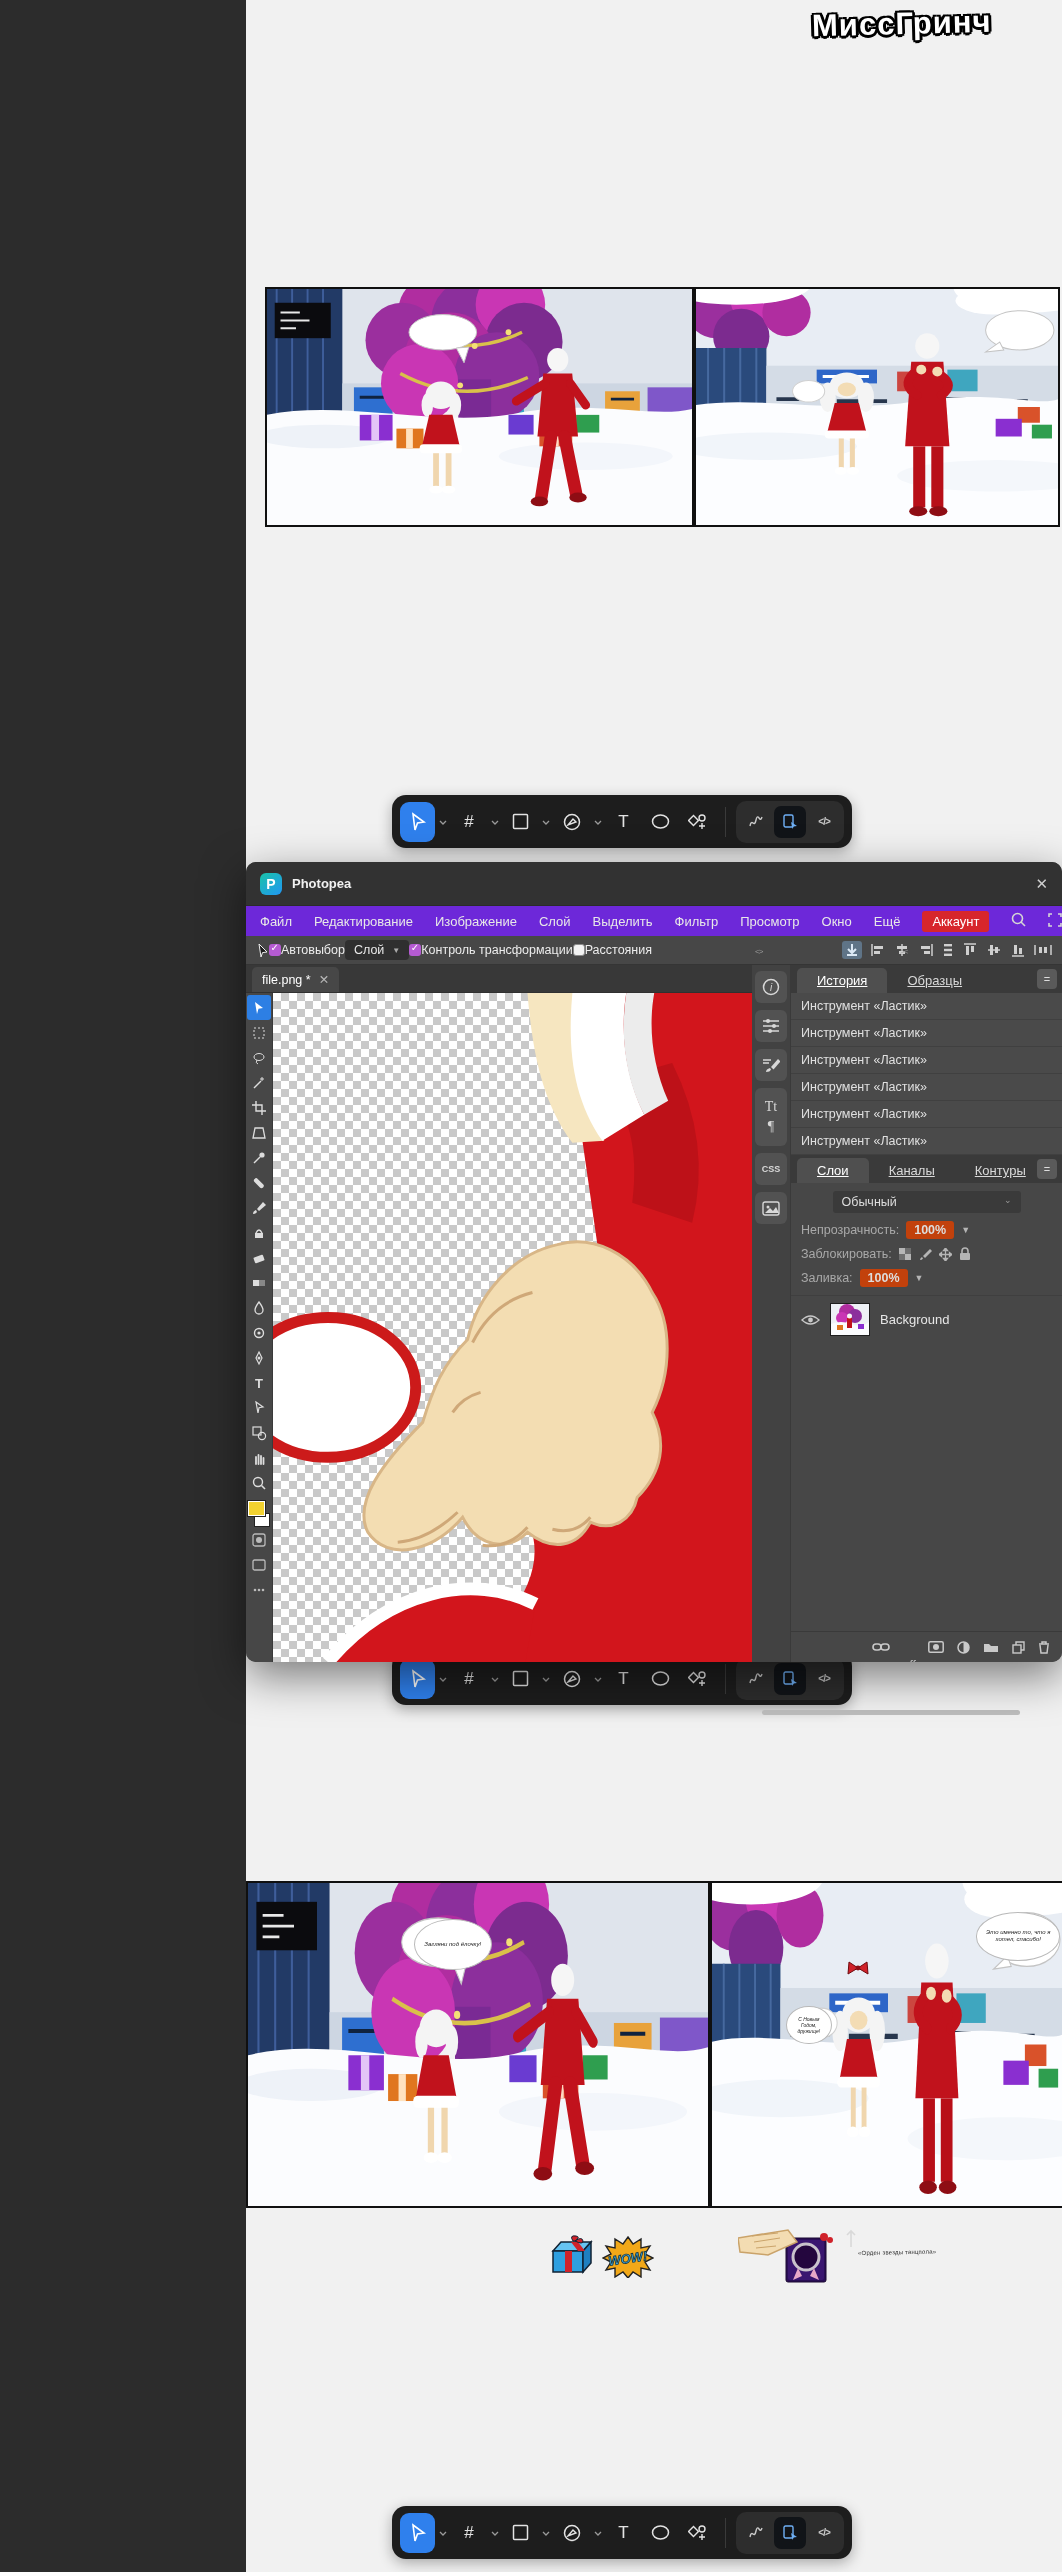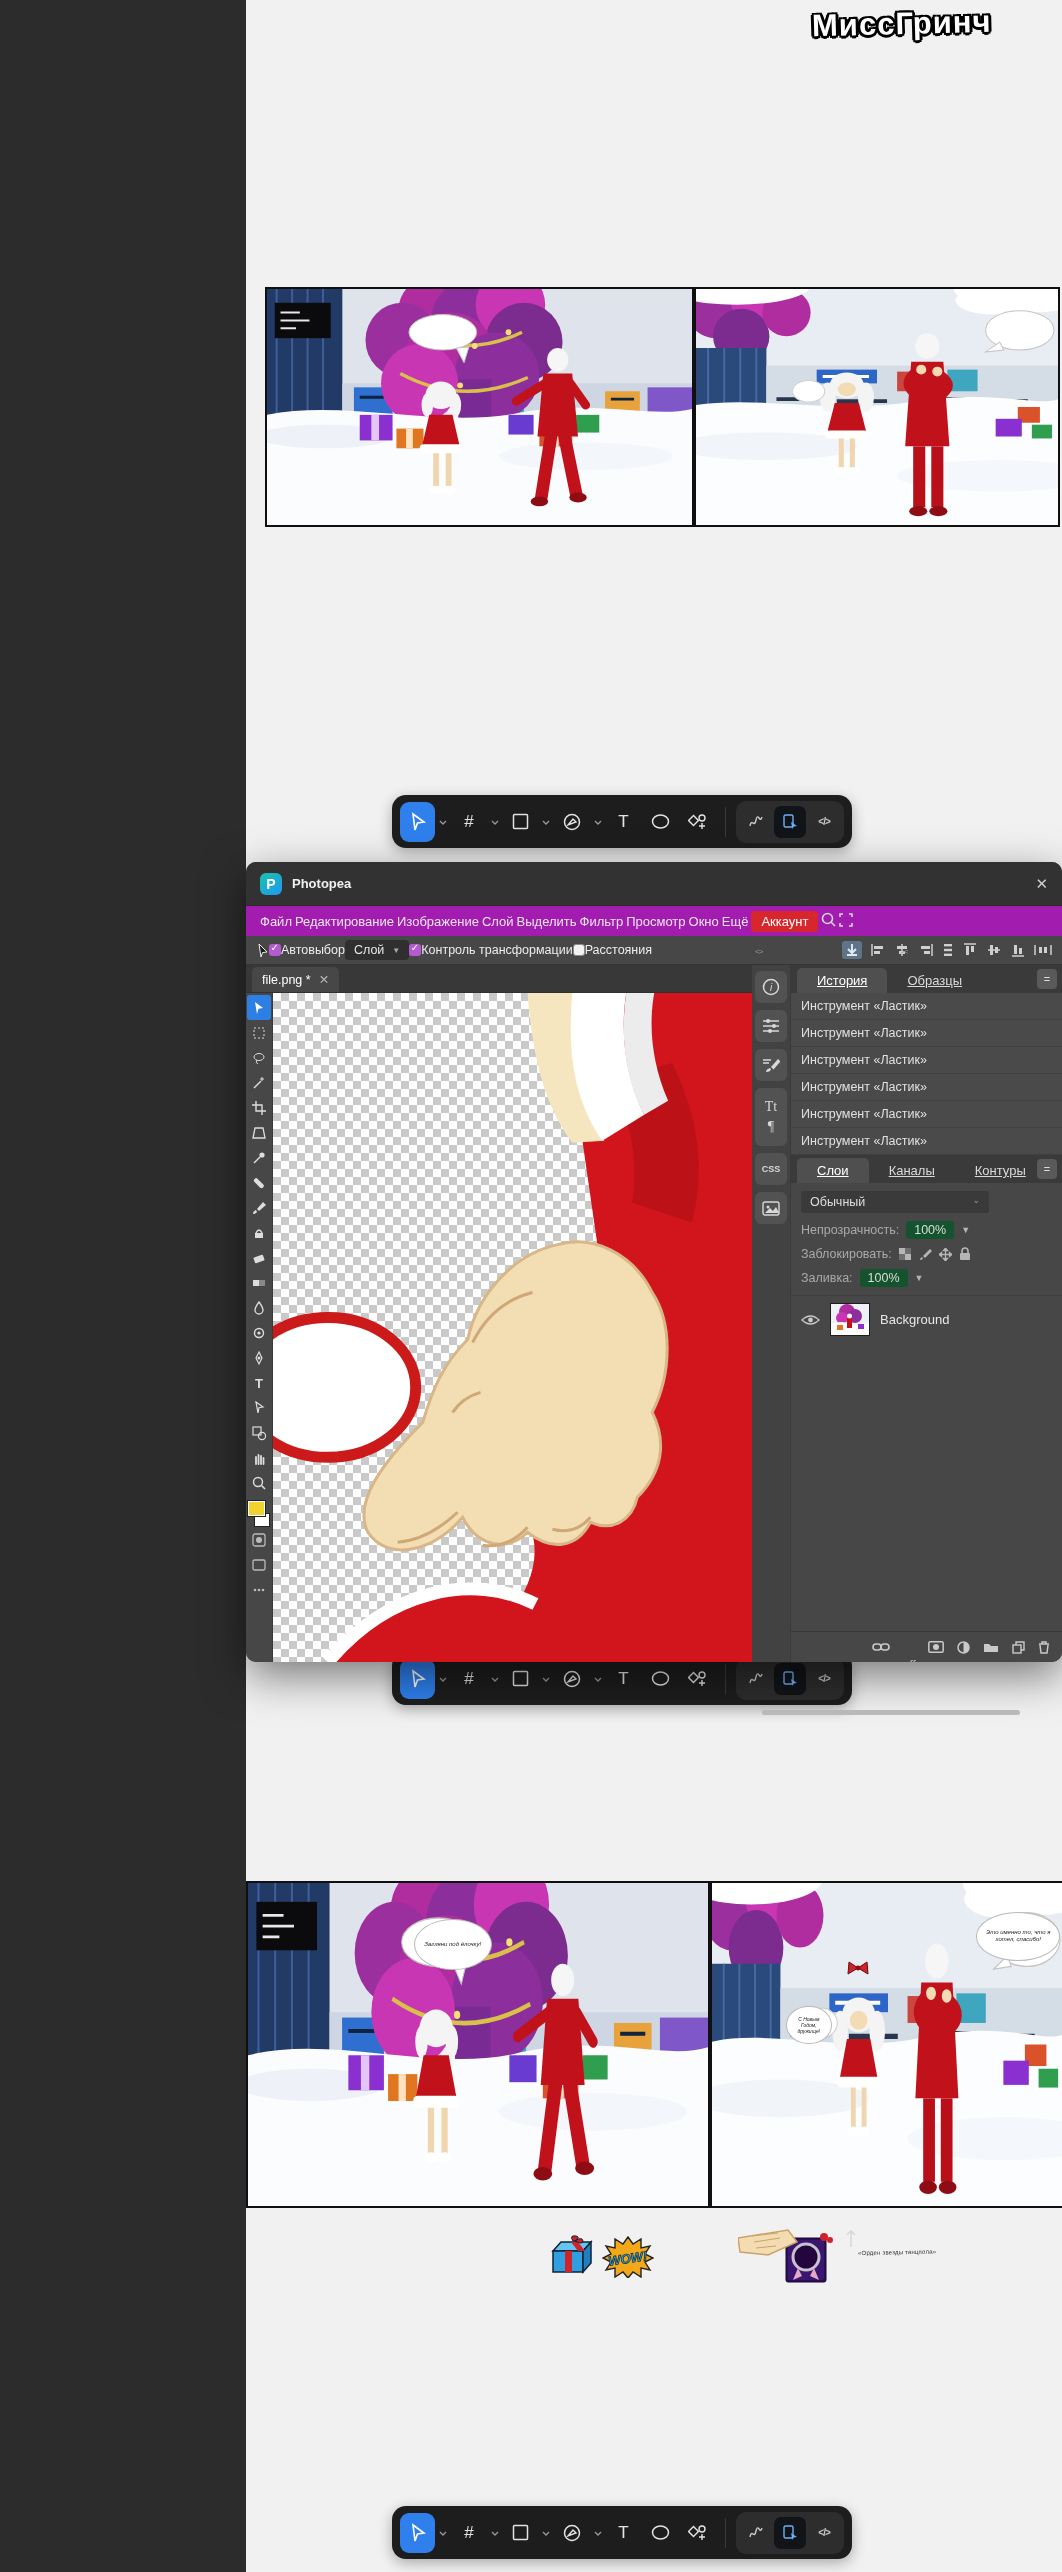--- a/index.html
+++ b/index.html
@@ -56,22 +56,22 @@
   .caption-tiny{position:absolute;font-size:6px;color:#333;letter-spacing:.2px;z-index:2;transform:rotate(-1deg);}
   
   #pp{position:absolute;left:246px;top:862px;width:816px;height:800px;background:#474747;
       border-radius:10px;overflow:hidden;z-index:6;box-shadow:0 14px 44px rgba(0,0,0,.5);
       color:#e6e6e6;font-size:13px;display:flex;flex-direction:column;}
   #pp-title{height:43px;background:#323232;display:flex;align-items:center;padding:0 14px;flex:none;}
   #pp-logo{width:22px;height:22px;border-radius:6px;background:linear-gradient(140deg,#19c3a8,#2196f3);
            color:#fff;font-weight:bold;font-size:14px;display:flex;align-items:center;justify-content:center;}
   #pp-title .t{margin-left:10px;font-size:13px;font-weight:bold;color:#f0f0f0;}
   #pp-close{margin-left:auto;color:#cfcfcf;font-size:15px;}
-  #pp-menu{height:30px;background:#a21caf;border-top:1px solid #2b2b2b;display:flex;align-items:center;
-           padding:0 14px;gap:3px;flex:none;}
+  #pp-menu{height:30px;background:#6d28d9;border-top:1px solid #2b2b2b;display:flex;align-items:center;
+           padding:0 14px;gap:22px;flex:none;}
   #pp-menu .mi{color:#e8e8e8;font-size:13px;white-space:nowrap;}
   .acct{background:#d7262c;color:#fff;padding:3px 10px;border-radius:3px;font-size:13px;}
   #pp-menu .mico{color:#d5d5d5;font-size:14px;}
   #pp-opts{height:28px;background:#474747;border-bottom:1px solid #353535;display:flex;align-items:center;
            padding:0 10px;flex:none;font-size:12.5px;}
   .chk{width:12px;height:12px;border-radius:3px;display:inline-block;flex:none;}
   .chk.on{background:#b55bd2;position:relative;}
   .chk.on:after{content:"✓";position:absolute;left:1.5px;top:-2px;color:#fff;font-size:10px;}
   .chk.off{background:#f2f2f2;border:1px solid #8a8a8a;box-sizing:border-box;}
   .opt-lab{color:#ececec;}
@@ -101,21 +101,21 @@
   .strip-cell{width:32px;height:32px;background:#525252;border-radius:6px;display:flex;align-items:center;justify-content:center;color:#d8d8d8;font-size:12px;flex:none;}
   .strip-cell.tall{height:58px;flex-direction:column;gap:4px;}
   #pp-panels{flex:1;display:flex;flex-direction:column;background:#474747;border-left:1px solid #3a3a3a;min-width:0;}
   .ptabs{height:28px;background:#3a3a3a;display:flex;align-items:flex-end;flex:none;padding-left:6px;position:relative;}
   .ptabs .pt{padding:5px 20px;color:#d9d9d9;font-size:13px;text-decoration:underline;}
   .ptabs .pt.act{background:#4f4f4f;border-radius:5px 5px 0 0;color:#fff;}
   .ptabs .eqbtn{position:absolute;right:5px;top:4px;width:20px;height:20px;background:#5a5a5a;border-radius:4px;color:#ddd;
                 display:flex;align-items:center;justify-content:center;font-size:11px;}
   .hrow{height:26px;line-height:26px;background:#4a4a4a;border-bottom:1px solid #404040;padding-left:10px;color:#e0e0e0;font-size:12.5px;flex:none;}
   .lp-row{display:flex;align-items:center;padding:4px 10px;gap:7px;color:#a9a9a9;font-size:12.5px;flex:none;}
-  .valbox{background:#14532d;border-radius:3px;padding:2px 8px;color:#ddd;}
+  .valbox{background:#c2410c;border-radius:3px;padding:2px 8px;color:#ddd;font-weight:bold;}
   .tri{color:#b5b5b5;font-size:9px;}
   .blendbox{background:#3a3a3a;border-radius:3px;padding:4px 9px;color:#ddd;width:170px;display:flex;}
   .blendbox .c{margin-left:auto;color:#999;font-size:9px;}
   .lockics{display:flex;gap:7px;align-items:center;color:#bdbdbd;}
   #bg-layer-row{display:flex;align-items:center;gap:10px;padding:7px 10px;border-top:1px solid #3f3f3f;flex:none;color:#e6e6e6;}
   #bg-layer-row .thumb{width:38px;height:31px;border:1px solid #1e1e1e;background:#fff;flex:none;}
   #pp-panel-bottom{margin-top:auto;height:30px;border-top:1px solid #3a3a3a;display:flex;align-items:center;justify-content:flex-end;
                    gap:13px;padding:0 12px;color:#c9c9c9;flex:none;font-size:11px;}
   #hscroll{position:absolute;left:762px;top:1710px;width:258px;height:5px;background:#bdbdbd;border-radius:3px;z-index:5;}
   .collapse-marks{position:absolute;color:#9a9a9a;font-size:8px;letter-spacing:-1px;z-index:7;}
@@ -884,21 +884,21 @@
             <div class="hrow">Инструмент «Ластик»</div>
             <div class="hrow">Инструмент «Ластик»</div>
             <div class="hrow">Инструмент «Ластик»</div>
           </div>
         <div class="ptabs" id="ptabs2">
             <span class="pt act">Слои</span>
             <span class="pt">Каналы</span>
             <span class="pt">Контуры</span>
             <span class="eqbtn">=</span>
           </div>
-        <div class="lp-row" style="padding-top:8px;">
+        <div class="lp-row" style="padding-top:8px;justify-content:center;">
           <span class="blendbox">
               <span>Обычный</span>
               <span class="c">⌄</span>
             </span>
         </div>
         <div class="lp-row">
           <span>Непрозрачность:</span>
           <span class="valbox">100%</span>
           <span class="tri">▼</span>
         </div>

